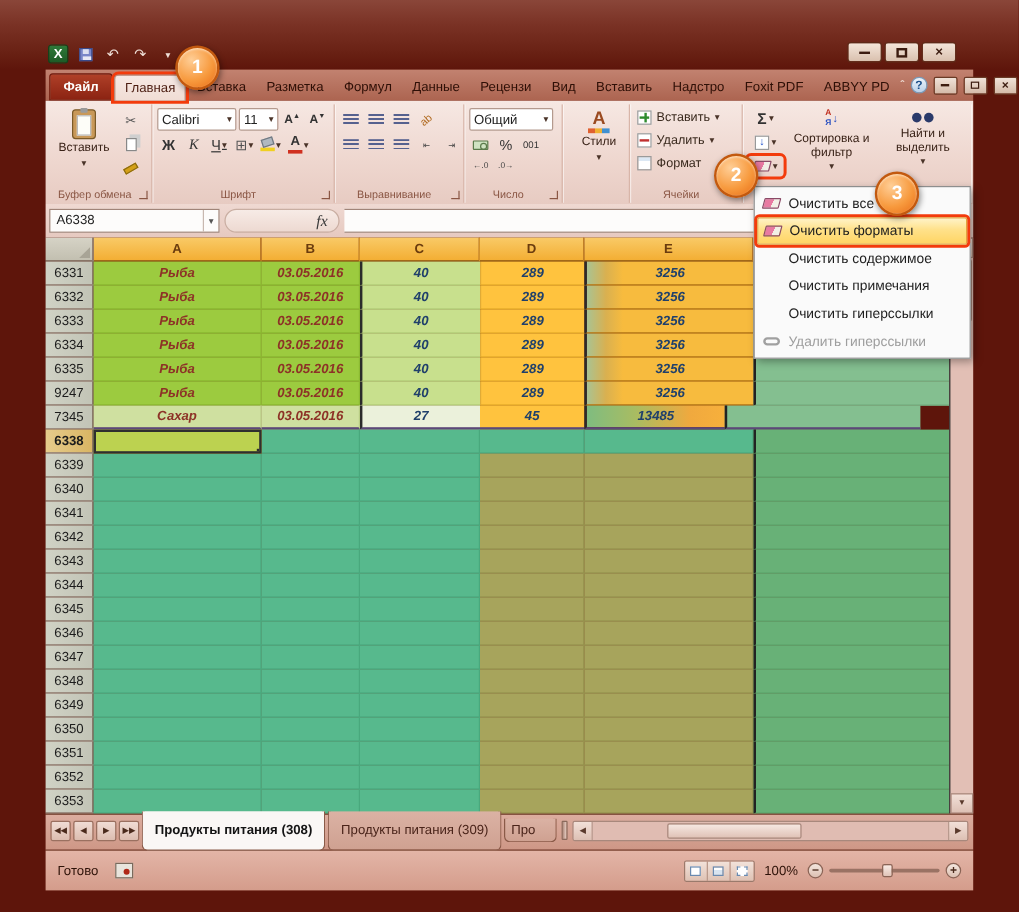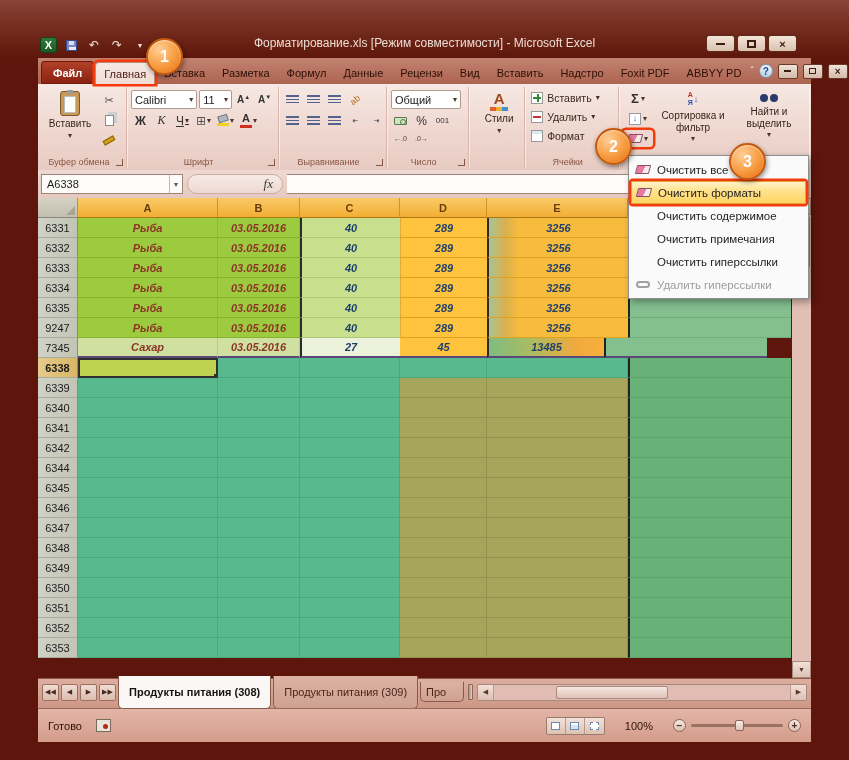--- a/index.html
+++ b/index.html
@@ -144,21 +144,21 @@
 .hscroll{flex:1;display:flex;align-items:center;height:17px;background:#E0BCB2;border:1px solid #A8887C;border-radius:2px;overflow:hidden}
 .hbtn{width:16px;height:100%;display:flex;align-items:center;justify-content:center;font-size:7px;color:#5a3a2c;background:linear-gradient(#F2E0D8,#DDC0B4);border-right:1px solid #b89a8e;flex:0 0 auto}
 .hbtn.r{border-left:1px solid #b89a8e;border-right:none}
 .htrack{flex:1;height:100%;position:relative}
 .hthumb{position:absolute;left:62px;top:1px;width:112px;height:13px;background:linear-gradient(#F6E8E2,#E0C2B6);border:1px solid #A8887C;border-radius:2px}
 
 
 .statusbar{top:708px;height:34px;background:linear-gradient(#E3B5A7,#D49C8B);border-top:1px solid #9a6a58;display:flex;align-items:center;padding:0 10px;color:#2e1208;font-size:11px}
 .macro-icon{width:15px;height:13px;background:#E8E4DC;border:1px solid #7a6a5c;margin-left:14px;position:relative}
 .macro-icon::after{content:"";position:absolute;right:2px;bottom:2px;width:5px;height:5px;border-radius:50%;background:#b02818}
-.status-right{margin-left:auto;display:flex;align-items:center;gap:20px}
+.status-right{margin-left:auto;display:flex;align-items:center;gap:8px}
 .viewbtns{display:flex;border:1px solid #9a7a6c;border-radius:2px;overflow:hidden}
 .vb{width:19px;height:16px;background:linear-gradient(#F2E2DA,#DEC2B4);display:flex;align-items:center;justify-content:center;border-right:1px solid #b99a8c}
 .vb:last-child{border-right:none}
 .vb .g{width:9px;height:8px;background:#fff;border:1px solid #6a8ab0}
 .vb .g2{width:9px;height:8px;background:linear-gradient(#fff 40%,#d8e4f0 40%);border:1px solid #6a8ab0}
 .vb .g3{width:9px;height:8px;background:#fff;border:1px dashed #6a8ab0}
 .zs{display:flex;align-items:center;gap:5px}
 .zbtn{width:13px;height:13px;border-radius:50%;background:linear-gradient(#F4E6DE,#DCC0B2);border:1px solid #8a6456;display:flex;align-items:center;justify-content:center;font-size:10px;color:#4a2a1c;font-weight:bold;line-height:1}
 .ztrack{width:92px;height:3px;background:#9a7264;border-radius:2px;position:relative}
 .ztick{position:absolute;left:50%;top:-3px;width:1px;height:9px;background:#7a5244}
@@ -184,21 +184,20 @@
 <div class="titlebar">
   <div class="qat">
     <span class="excel-logo">X</span>
     <span class="qbtn">
         <span class="floppy"></span>
       </span>
     <span class="qbtn">↶</span>
     <span class="qbtn">↷</span>
     <span class="qbtn" style="font-size:8px">▾</span>
   </div>
-  <div class="title-text">Форматирование.xls  [Режим совместимости]  -  Microsoft Excel</div>
   <div class="win-controls">
     <div class="wbtn">
         <span class="bar"></span>
       </div>
     <div class="wbtn">
         <span class="box"></span>
       </div>
     <div class="wbtn">×</div>
   </div>
 </div>
@@ -552,20 +551,29 @@
     <div class="grid-row r-empty">
       <div class="row-header">6342</div>
       <div class="cell col-a" style="width: 140px;"></div>
       <div class="cell col-b" style="width: 82px;"></div>
       <div class="cell col-c" style="width: 100px;"></div>
       <div class="cell col-d" style="width: 87px;"></div>
       <div class="cell col-e" style="width: 141px;"></div>
       <div class="cell col-f" style="width: 163px;"></div>
     </div>
     <div class="grid-row r-empty">
+      <div class="row-header">6343</div>
+      <div class="cell col-a" style="width: 140px;"></div>
+      <div class="cell col-b" style="width: 82px;"></div>
+      <div class="cell col-c" style="width: 100px;"></div>
+      <div class="cell col-d" style="width: 87px;"></div>
+      <div class="cell col-e" style="width: 141px;"></div>
+      <div class="cell col-f" style="width: 163px;"></div>
+    </div>
+    <div class="grid-row r-empty">
       <div class="row-header">6344</div>
       <div class="cell col-a" style="width: 140px;"></div>
       <div class="cell col-b" style="width: 82px;"></div>
       <div class="cell col-c" style="width: 100px;"></div>
       <div class="cell col-d" style="width: 87px;"></div>
       <div class="cell col-e" style="width: 141px;"></div>
       <div class="cell col-f" style="width: 163px;"></div>
     </div>
     <div class="grid-row r-empty">
       <div class="row-header">6345</div>

